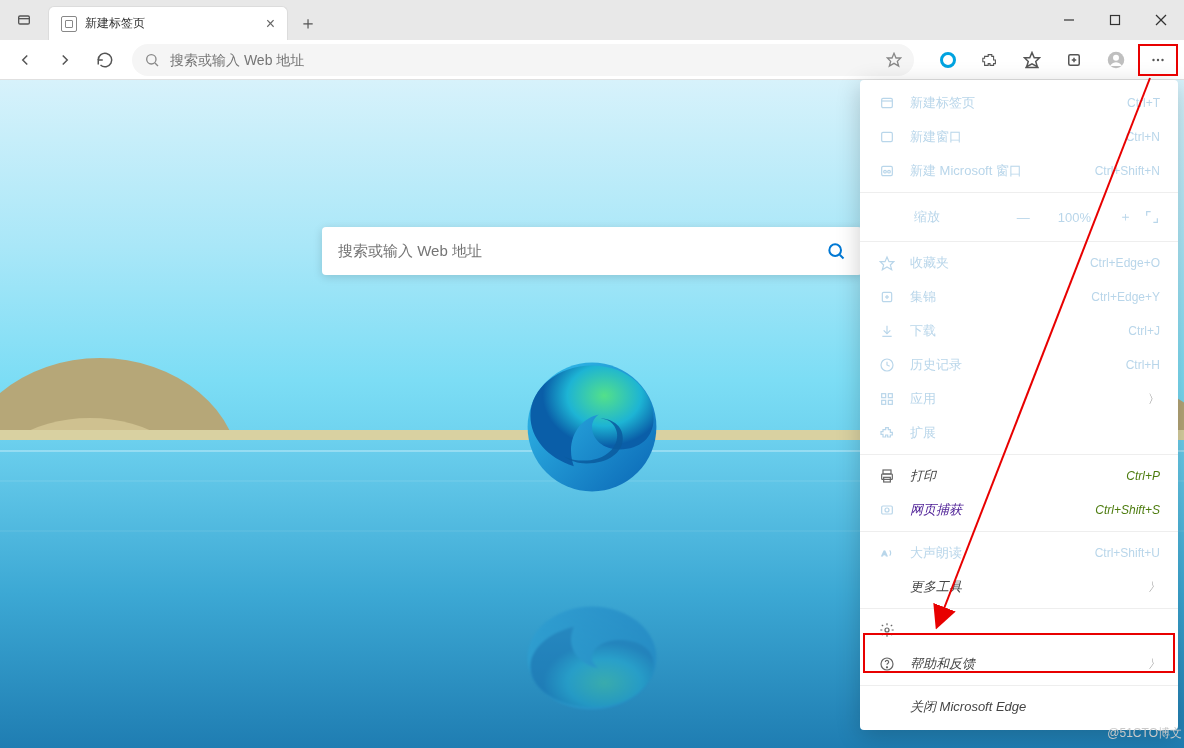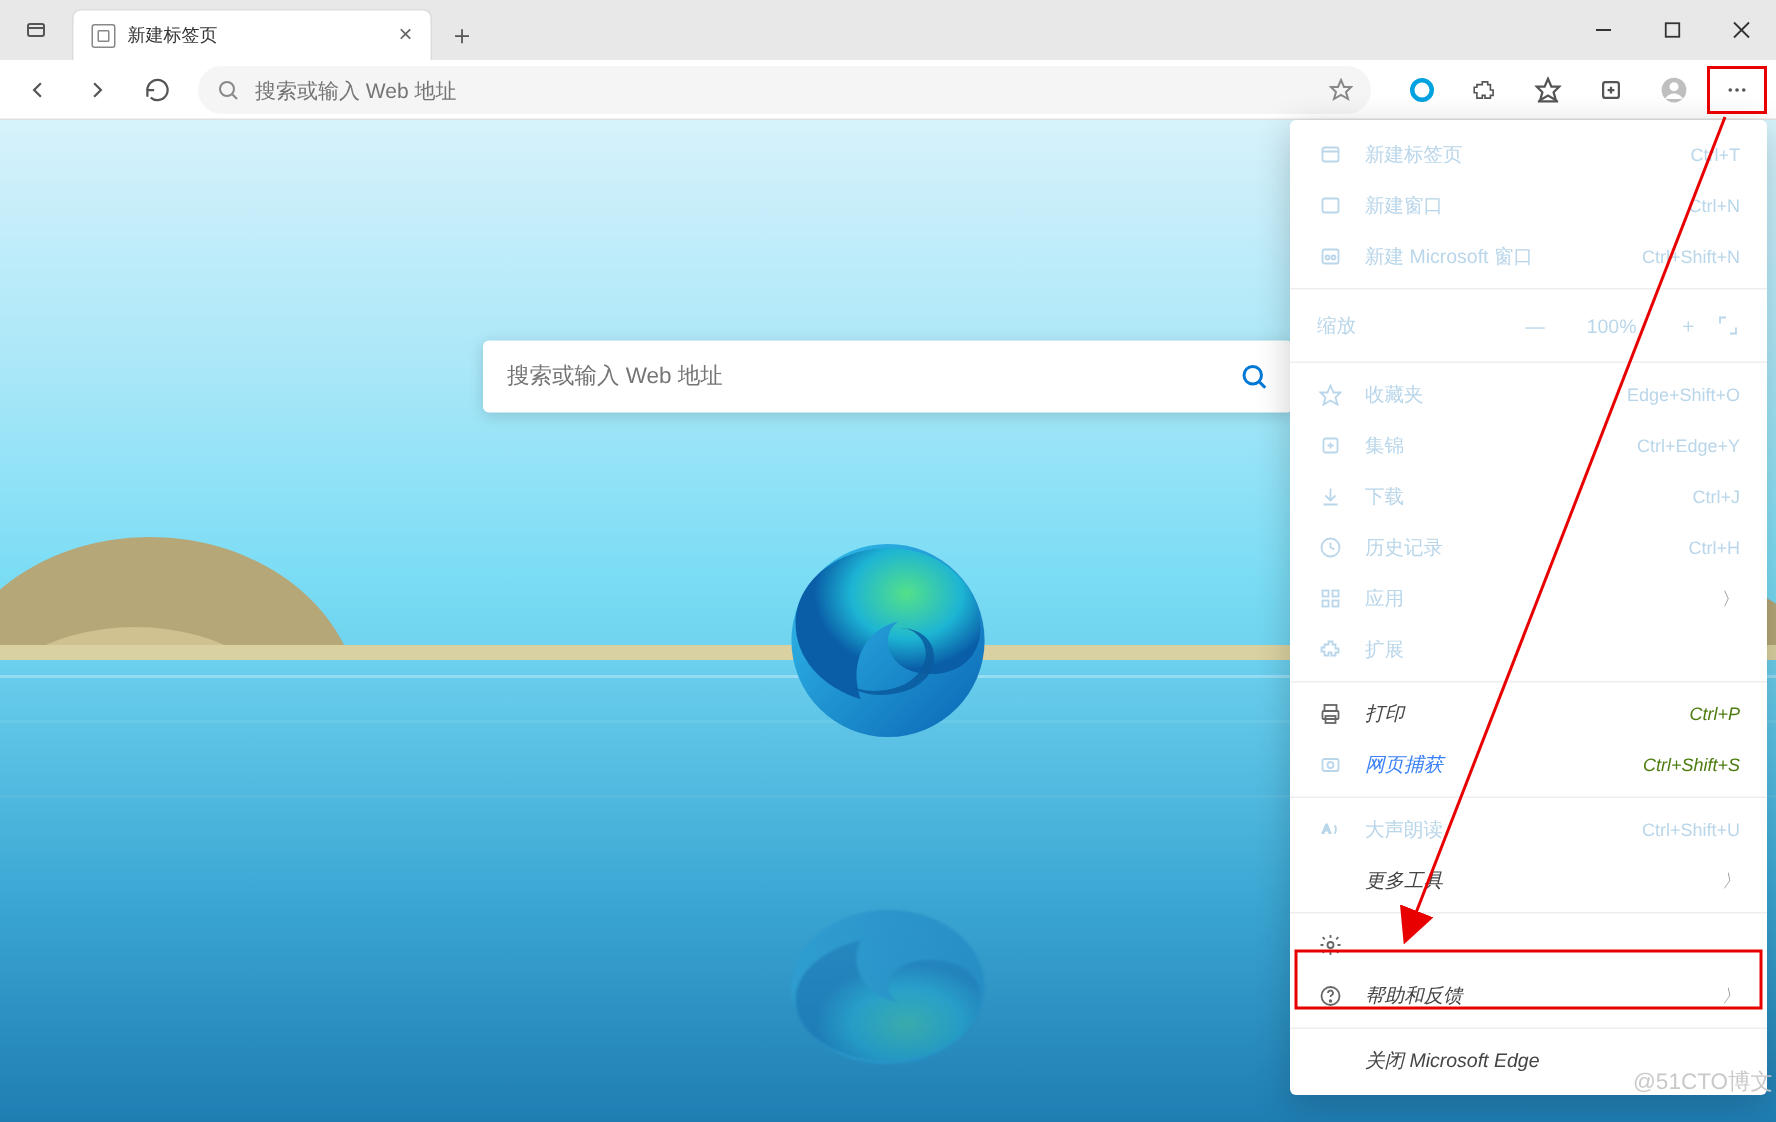--- a/index.html
+++ b/index.html
@@ -51,30 +51,30 @@
   .menu-item .mi-label { flex:1; }
   .menu-item .mi-icon { width:18px; height:18px; flex-shrink:0; display:flex; align-items:center; justify-content:center;}
   .menu-item.faded .mi-icon { color:#b9d6ea;}
   .menu-item:not(.faded) .mi-icon { color:#666;}
   .menu-item .shortcut { font-size:12px; }
   .menu-item.faded .shortcut { color:#b9d6ea;}
   .menu-item:not(.faded) .shortcut { color:#4d7c0f;}
   .menu-item .chev { color:#888; font-size:12px;}
   .menu-sep { height:1px; background:#eee; margin:4px 0;}
   .zoom-row { height:40px; display:flex; align-items:center; padding:0 18px; color:#b9d6ea; font-size:13px;}
-  .zoom-row .zl { width:60px;}
+  .zoom-row .zl { width:60px;margin-left:36px;}
   .zoom-row .zc { display:flex; align-items:center; gap:28px; margin-left:auto; margin-right:12px;}
   .zoom-row .expand-ic { width:16px; height:16px;}
 
   
   .anno-box-menu { position:absolute; right:6px; top:44px; width:40px; height:32px; border:2px solid #e80000; z-index:300;}
   .anno-box-settings { position:absolute; right:9px; top:633px; width:312px; height:40px; border:2px solid #e80000; z-index:300;}
   .arrow-svg { position:absolute; left:0; top:0; width:1184px; height:748px; z-index:290; pointer-events:none;}
 
-  .watermark { position:absolute; right:2px; bottom:17px; font-size:15px; color:#c9c9c9; z-index:400;}
+  .watermark { position:absolute; right:2px; bottom:6px; font-size:12px; color:#c9c9c9; z-index:400;}
 </style>
 </head>
 <body>
 
 <div class="titlebar">
   <div class="tab-left-btn">
     <svg viewBox="0 0 24 24" width="16" height="16" fill="none" stroke="currentColor" stroke-width="2">
         <rect x="4" y="6" width="16" height="12" rx="2"></rect>
         <line x1="4" y1="10" x2="20" y2="10"></line>
       </svg>
@@ -258,21 +258,21 @@
       </svg>
   </div>
   <div class="menu-sep"></div>
   <div class="menu-item faded">
     <span class="mi-icon">
         <svg viewBox="0 0 24 24" width="16" height="16" fill="none" stroke="currentColor" stroke-width="1.8">
           <polygon points="12 3 15 10 22 10 17 15 19 22 12 18 5 22 7 15 2 10 9 10"></polygon>
         </svg>
       </span>
     <span class="mi-label">收藏夹</span>
-    <span class="shortcut">Edge+Shift+O</span>
+    <span class="shortcut">Ctrl+Edge+O</span>
   </div>
   <div class="menu-item faded">
     <span class="mi-icon">
         <svg viewBox="0 0 24 24" width="16" height="16" fill="none" stroke="currentColor" stroke-width="1.8">
           <rect x="5" y="5" width="14" height="14" rx="2"></rect>
           <line x1="12" y1="9" x2="12" y2="15"></line>
           <line x1="9" y1="12" x2="15" y2="12"></line>
         </svg>
       </span>
     <span class="mi-label">集锦</span>
@@ -331,21 +331,21 @@
     <span class="mi-label">打印</span>
     <span class="shortcut">Ctrl+P</span>
   </div>
   <div class="menu-item">
     <span class="mi-icon" style="color:#b9d6ea">
         <svg viewBox="0 0 24 24" width="16" height="16" fill="none" stroke="currentColor" stroke-width="1.8">
           <rect x="4" y="6" width="16" height="12" rx="2"></rect>
           <circle cx="12" cy="12" r="3"></circle>
         </svg>
       </span>
-    <span class="mi-label" style="color:#3b82f6">网页捕获</span>
+    <span class="mi-label" style="color:#4c1d95">网页捕获</span>
     <span class="shortcut">Ctrl+Shift+S</span>
   </div>
   <div class="menu-sep"></div>
   <div class="menu-item faded">
     <span class="mi-icon">
         <svg viewBox="0 0 24 24" width="16" height="16" fill="none" stroke="currentColor" stroke-width="1.8">
           <text x="4" y="16" font-size="12" fill="currentColor">A</text>
           <path d="M16 8c2 2 2 6 0 8"></path>
         </svg>
       </span>

